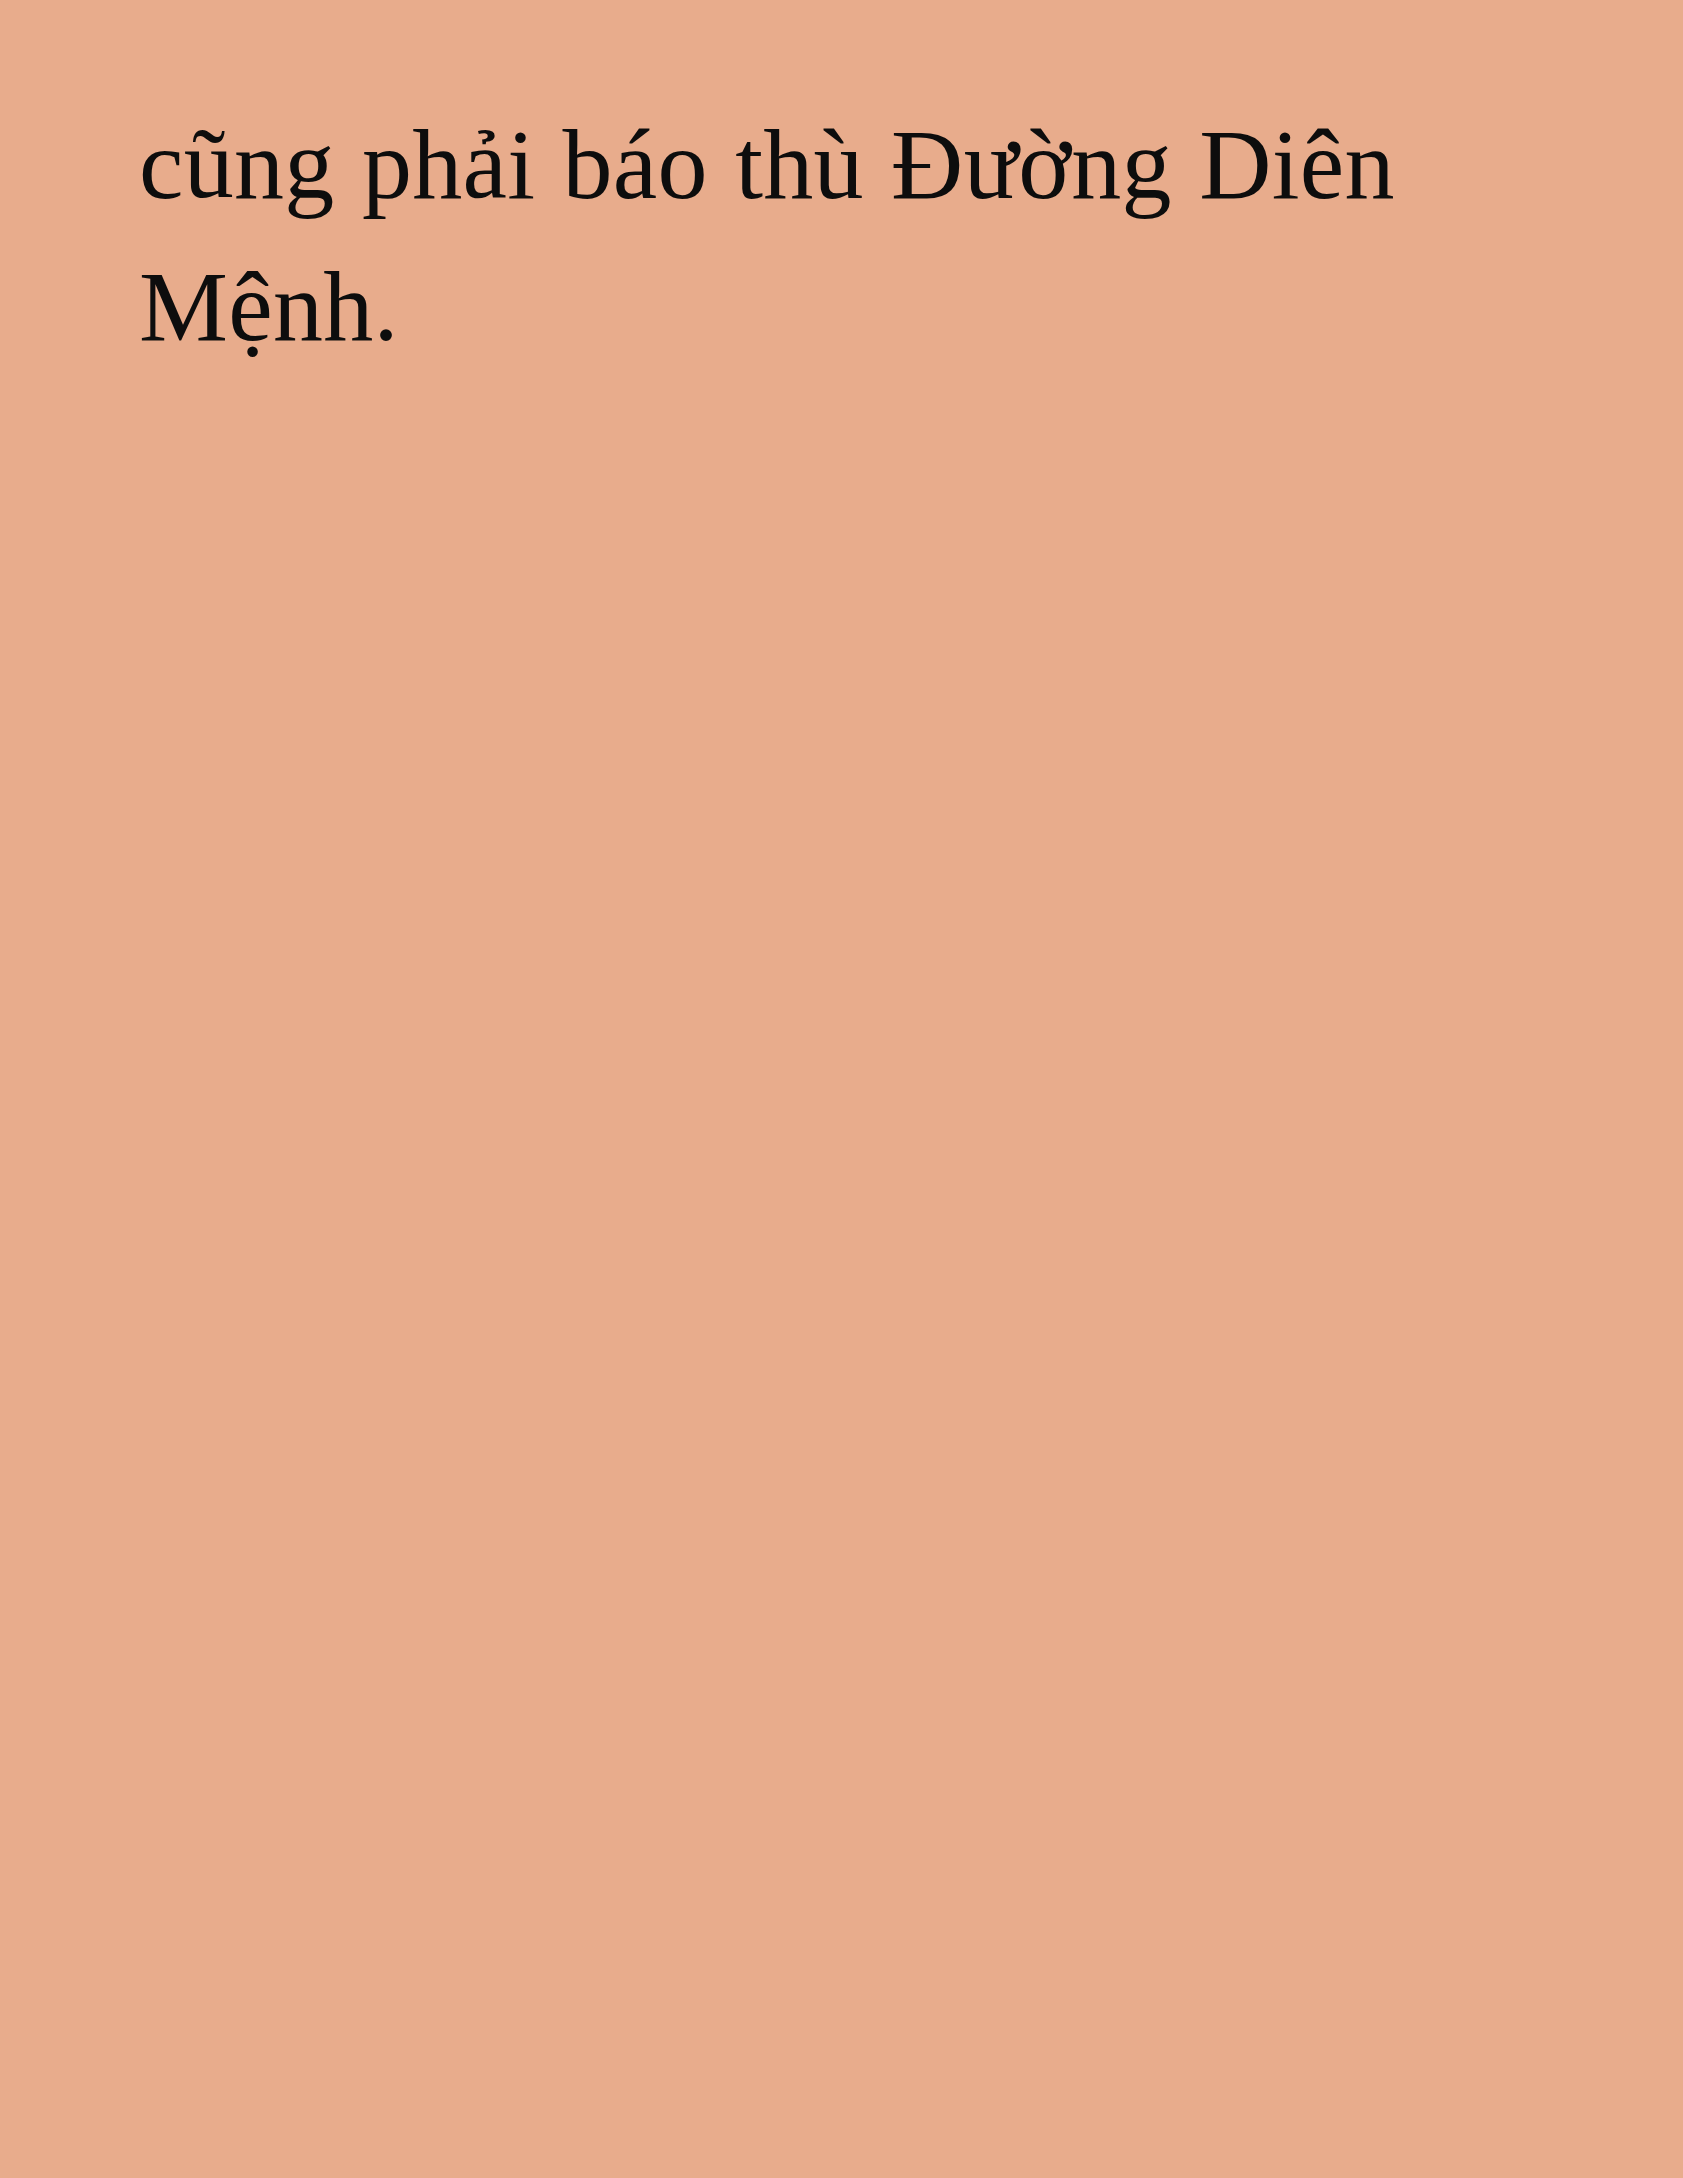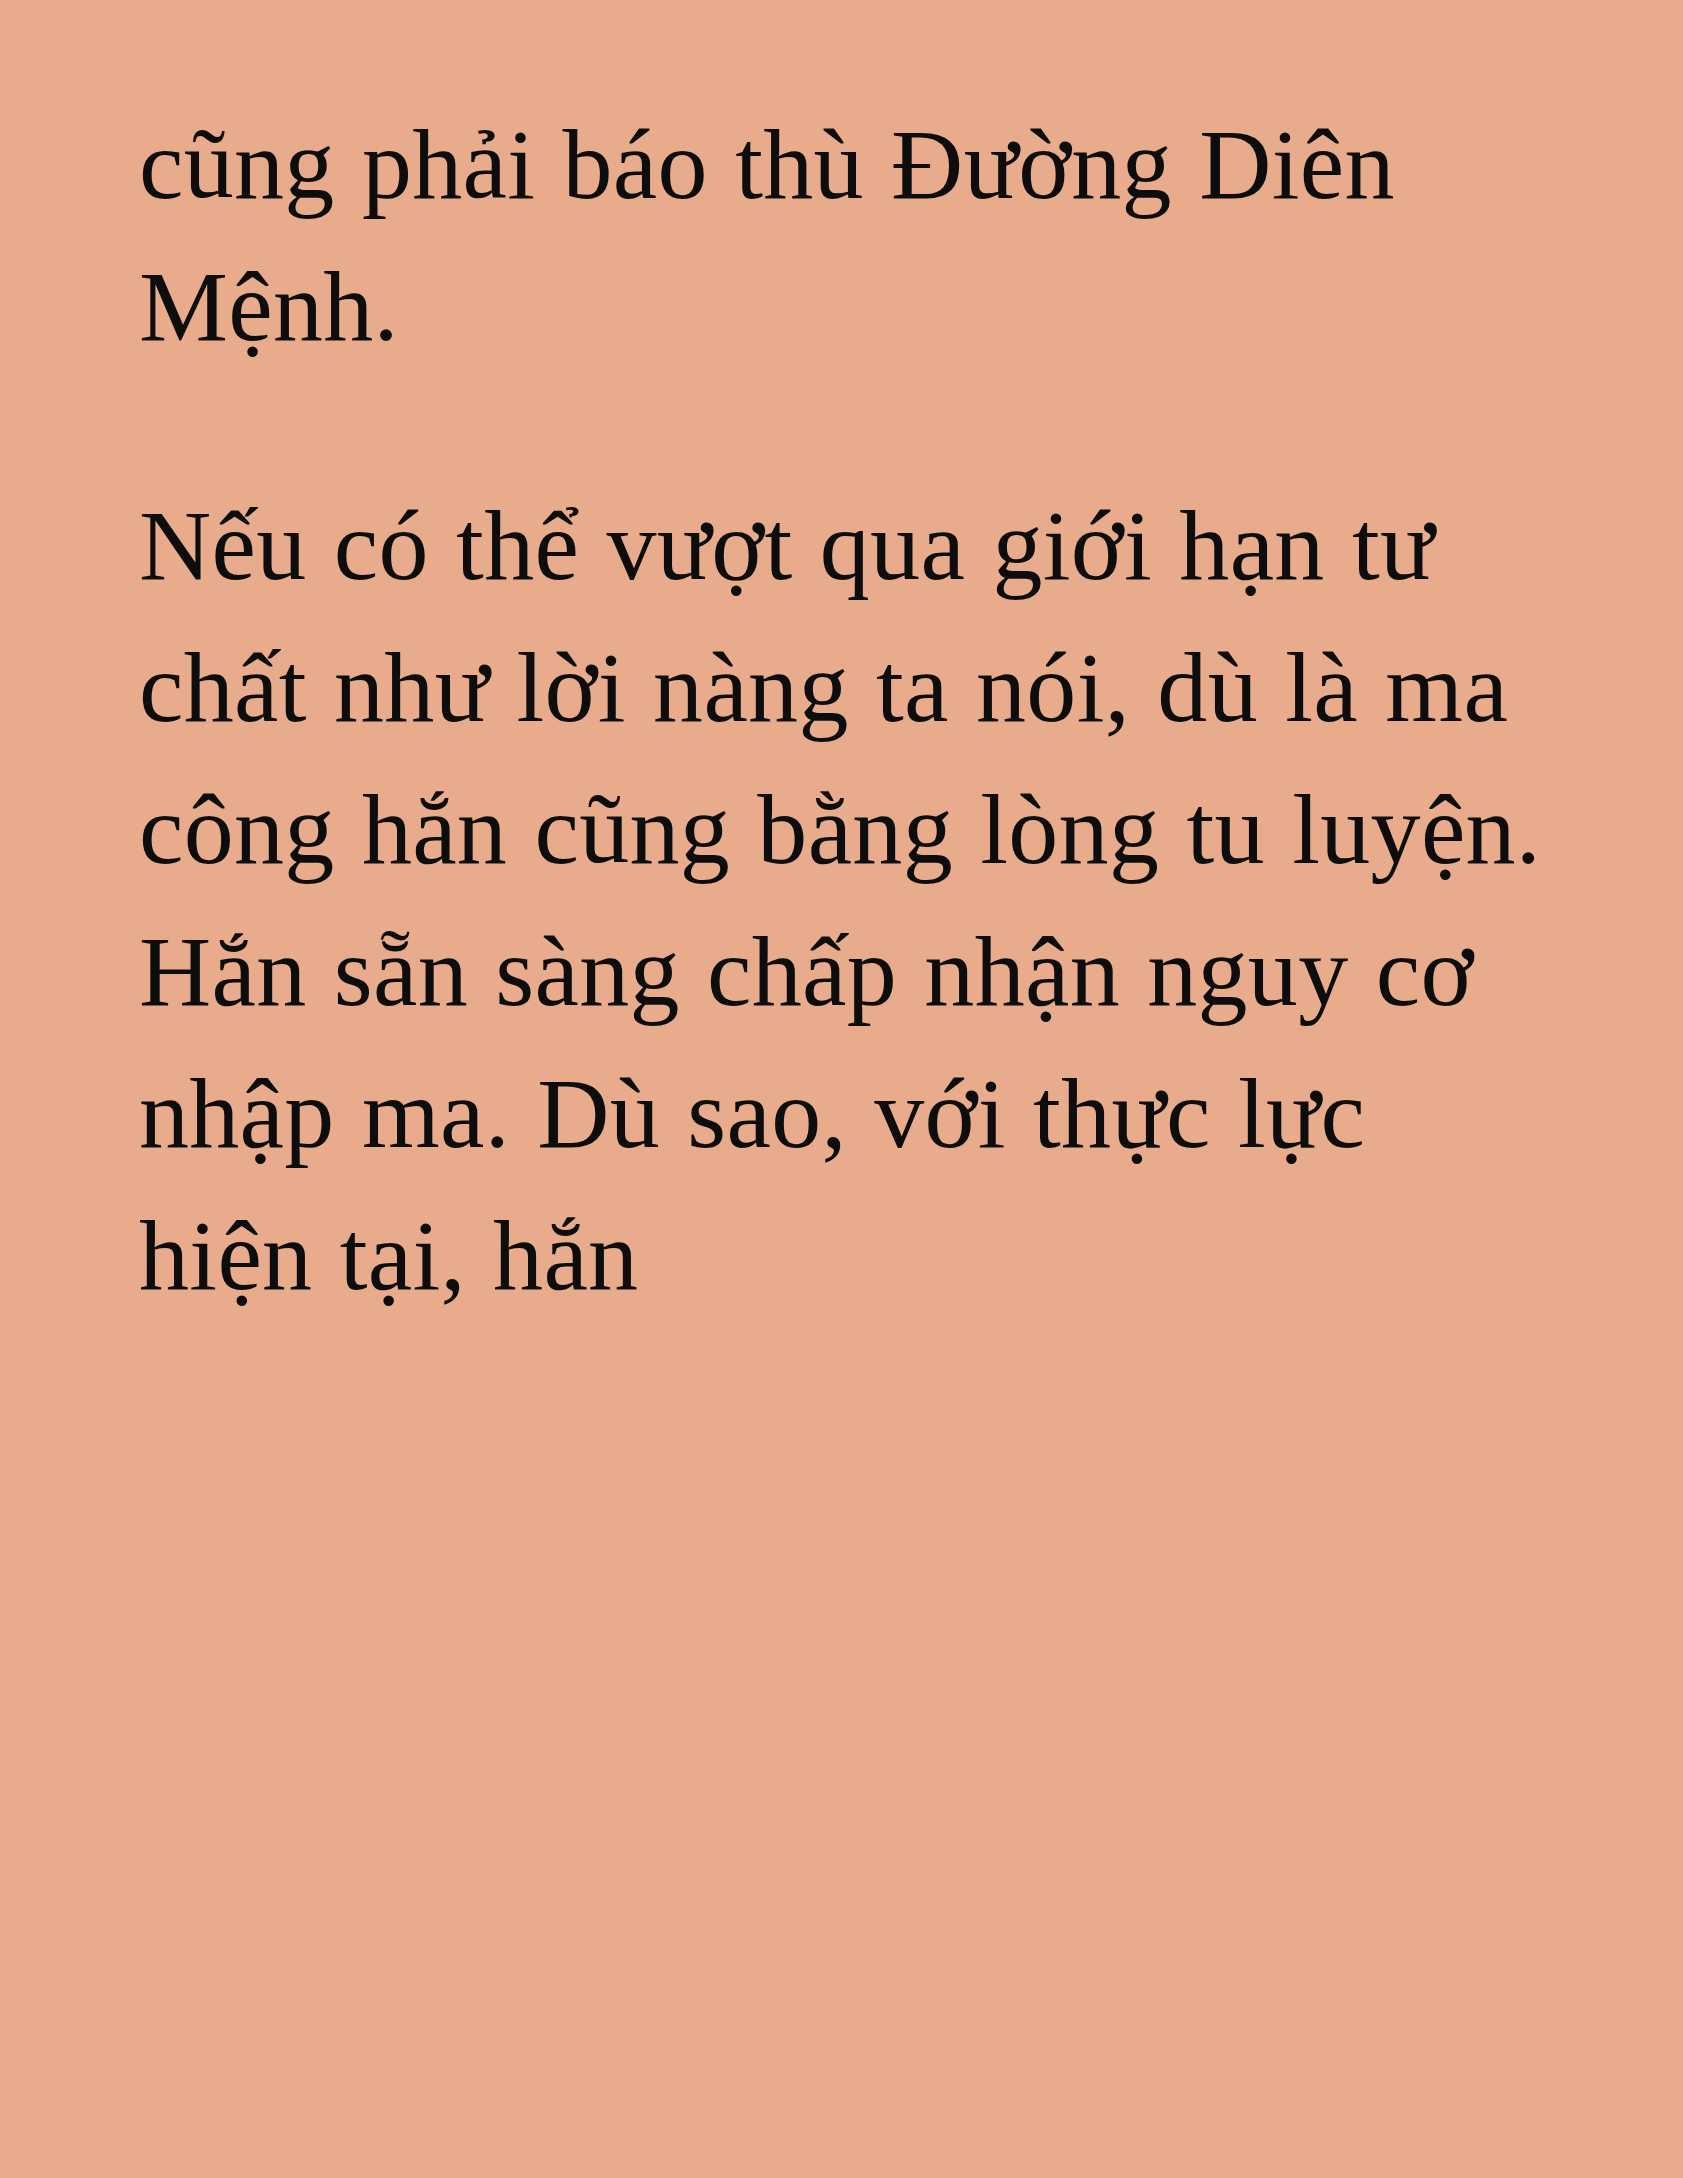--- a/index.html
+++ b/index.html
@@ -30,15 +30,14 @@
   }
   .para + .para {
     margin-top: 97px;
   }
 </style>
 </head>
 <body>
 
 <div class="page">
   <p class="para">cũng phải báo thù Đường Diên Mệnh.</p>
-  <p class="para">Nếu có thể vượt qua giới hạn tư chất như lời nàng ta nói, dù là ma công hắn cũng bằng lòng tu luyện. Hắn sẵn sàng chấp nhận nguy cơ nhập ma. Dù sao, với thực lực hiện tại, hắn</p>
 </div>
 
 
 </body></html>

